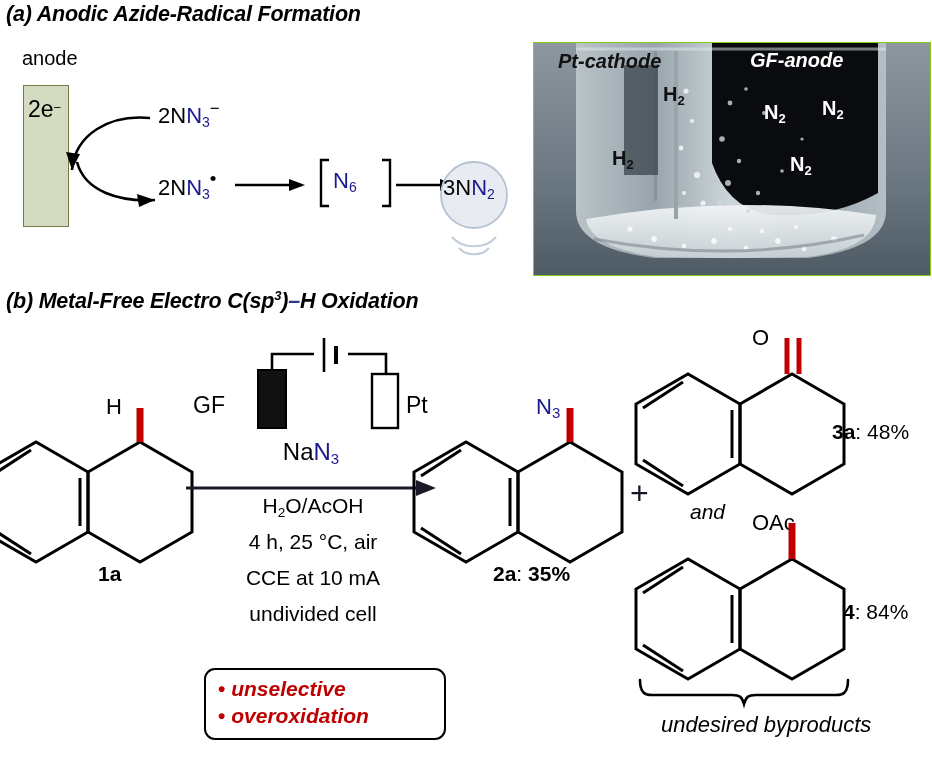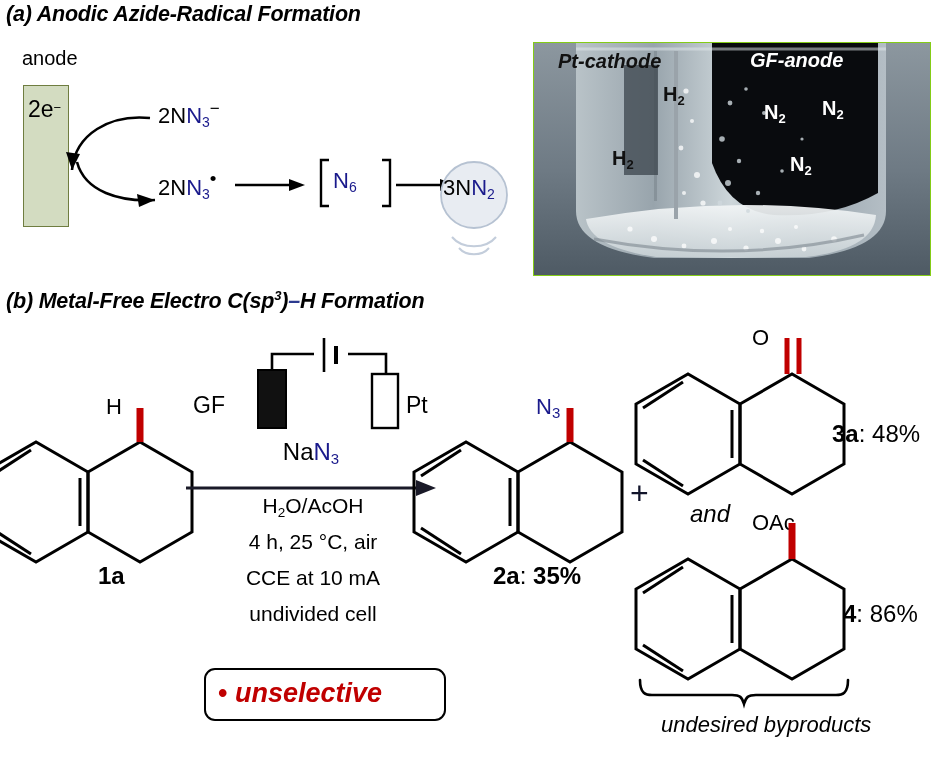--- a/index.html
+++ b/index.html
@@ -22,29 +22,29 @@
   .bluedash{color:#2b3a8f;}
   .lbl{font-size:20px;white-space:nowrap;}
   .lbl sup{font-size:13px;vertical-align:5px;}
   .chemlbl{font-size:22px;white-space:nowrap;}
   .chemlbl sub{font-size:14px;vertical-align:-4px;}
   .chemlbl sup{font-size:15px;vertical-align:6px;}
   .bold{font-weight:bold;}
   .ital{font-style:italic;}
   .cond{font-size:21px;white-space:nowrap;text-align:center;}
   .cond sub{font-size:13.5px;vertical-align:-4px;}
-  .prodlbl{font-size:24px;white-space:nowrap;}
+  .prodlbl{font-size:21px;white-space:nowrap;}
   .redbox{
     border:2.5px solid #000;border-radius:11px;
     background:#fff;
     padding:6px 14px 8px 12px;
   }
   .redline{
     color:#c00000;font-weight:bold;font-style:italic;
-    font-size:27px;white-space:nowrap;line-height:1.28;
+    font-size:21px;white-space:nowrap;line-height:1.28;
   }
   .bullet{font-style:normal;font-weight:bold;}
   .photo{
     border:1px solid #84cc16;
     overflow:hidden;
     position:absolute;
   }
   .ptxt{
     position:absolute;font-style:italic;font-weight:bold;
     font-size:20px;white-space:nowrap;
@@ -194,21 +194,21 @@
   <div class="ptxt" style="left:216px;top:6px;color:#fff;">GF-anode</div>
   <div class="gtxt" style="left:129px;top:40px;color:#111;">H<sub>2</sub></div>
   <div class="gtxt" style="left:78px;top:104px;color:#111;">H<sub>2</sub></div>
   <div class="gtxt" style="left:230px;top:58px;color:#fff;">N<sub>2</sub></div>
   <div class="gtxt" style="left:288px;top:54px;color:#fff;">N<sub>2</sub></div>
   <div class="gtxt" style="left:256px;top:110px;color:#fff;">N<sub>2</sub></div>
 </div>
 
 <div class="abs hdr" style="left:6px;top:288px;">
   <span>(b)</span>
-  <span>Metal-Free Electro C(sp</span><sup>3</sup><span>)</span><span class="bluedash">–</span><span>H Formation</span>
+  <span>Metal-Free Electro C(sp</span><sup>3</sup><span>)</span><span class="bluedash">–</span><span>H Oxidation</span>
 </div>
 
 <svg class="abs" style="left:236px;top:338px;" width="190" height="92">
 
   <path d="M36,32 L36,16 L78,16" fill="none" stroke="#000" stroke-width="2.6"></path>
   <path d="M112,16 L150,16 L150,36" fill="none" stroke="#000" stroke-width="2.6"></path>
 
   <line x1="88" y1="0" x2="88" y2="34" stroke="#000" stroke-width="2.6"></line>
   <line x1="100" y1="8" x2="100" y2="26" stroke="#000" stroke-width="4"></line>
 
@@ -242,20 +242,21 @@
 </svg>
 <div class="abs cond" style="left:190px;top:494px;width:246px;">
   <span>H</span><sub>2</sub><span>O/AcOH</span>
 </div>
 <div class="abs cond" style="left:190px;top:530px;width:246px;">4 h, 25 °C, air</div>
 <div class="abs cond" style="left:190px;top:566px;width:246px;">CCE at 10 mA</div>
 <div class="abs cond" style="left:190px;top:602px;width:246px;">undivided cell</div>
 
 <div class="abs redbox" style="left:204px;top:668px;width:212px;">
   <div class="redline"><span class="bullet">•</span> <span>unselective</span></div>
+  <div class="redline"><span class="bullet">•</span> <span>overoxidation</span></div>
 </div>
 
 <div class="abs chemlbl" style="left:536px;top:394px;text-align:right;">
   <span class="blue">N</span><sub class="blue" style="font-size:15px;">3</sub>
 </div>
 <svg class="abs" style="left:430px;top:420px;" width="200" height="145">
   <polygon points="88,52 88,112 36,142 -16,112 -16,52 36,22" fill="none" stroke="#000" stroke-width="3"></polygon>
   <line x1="80" y1="58" x2="80" y2="106" stroke="#000" stroke-width="3"></line>
   <line x1="31" y1="30" x2="-9" y2="56" stroke="#000" stroke-width="3"></line>
   <line x1="-9" y1="108" x2="31" y2="134" stroke="#000" stroke-width="3"></line>
@@ -292,19 +293,19 @@
 </div>
 <svg class="abs" style="left:652px;top:537px;" width="200" height="145">
   <polygon points="88,52 88,112 36,142 -16,112 -16,52 36,22" fill="none" stroke="#000" stroke-width="3"></polygon>
   <line x1="80" y1="58" x2="80" y2="106" stroke="#000" stroke-width="3"></line>
   <line x1="31" y1="30" x2="-9" y2="56" stroke="#000" stroke-width="3"></line>
   <line x1="-9" y1="108" x2="31" y2="134" stroke="#000" stroke-width="3"></line>
   <polygon points="88,52 140,22 192,52 192,112 140,142 88,112" fill="none" stroke="#000" stroke-width="3"></polygon>
   <line x1="140" y1="22" x2="140" y2="-14" stroke="#c00000" stroke-width="7"></line>
 </svg>
 <div class="abs prodlbl" style="left:843px;top:600px;">
-  <span class="bold">4</span><span>: </span><span>86%</span>
+  <span class="bold">4</span><span>: </span><span>84%</span>
 </div>
 
 <svg class="abs" style="left:636px;top:678px;" width="216" height="28">
   <path d="M4,2 C4,16 10,17 16,17 L96,17 C104,17 106,19 108,26 C110,19 112,17 120,17 L200,17 C206,17 212,16 212,2" fill="none" stroke="#000" stroke-width="2.6" stroke-linecap="round"></path>
 </svg>
 <div class="abs prodlbl ital" style="left:629px;top:712px;font-size:22px;margin-left:32px;">undesired byproducts</div>
 
 </body></html>

